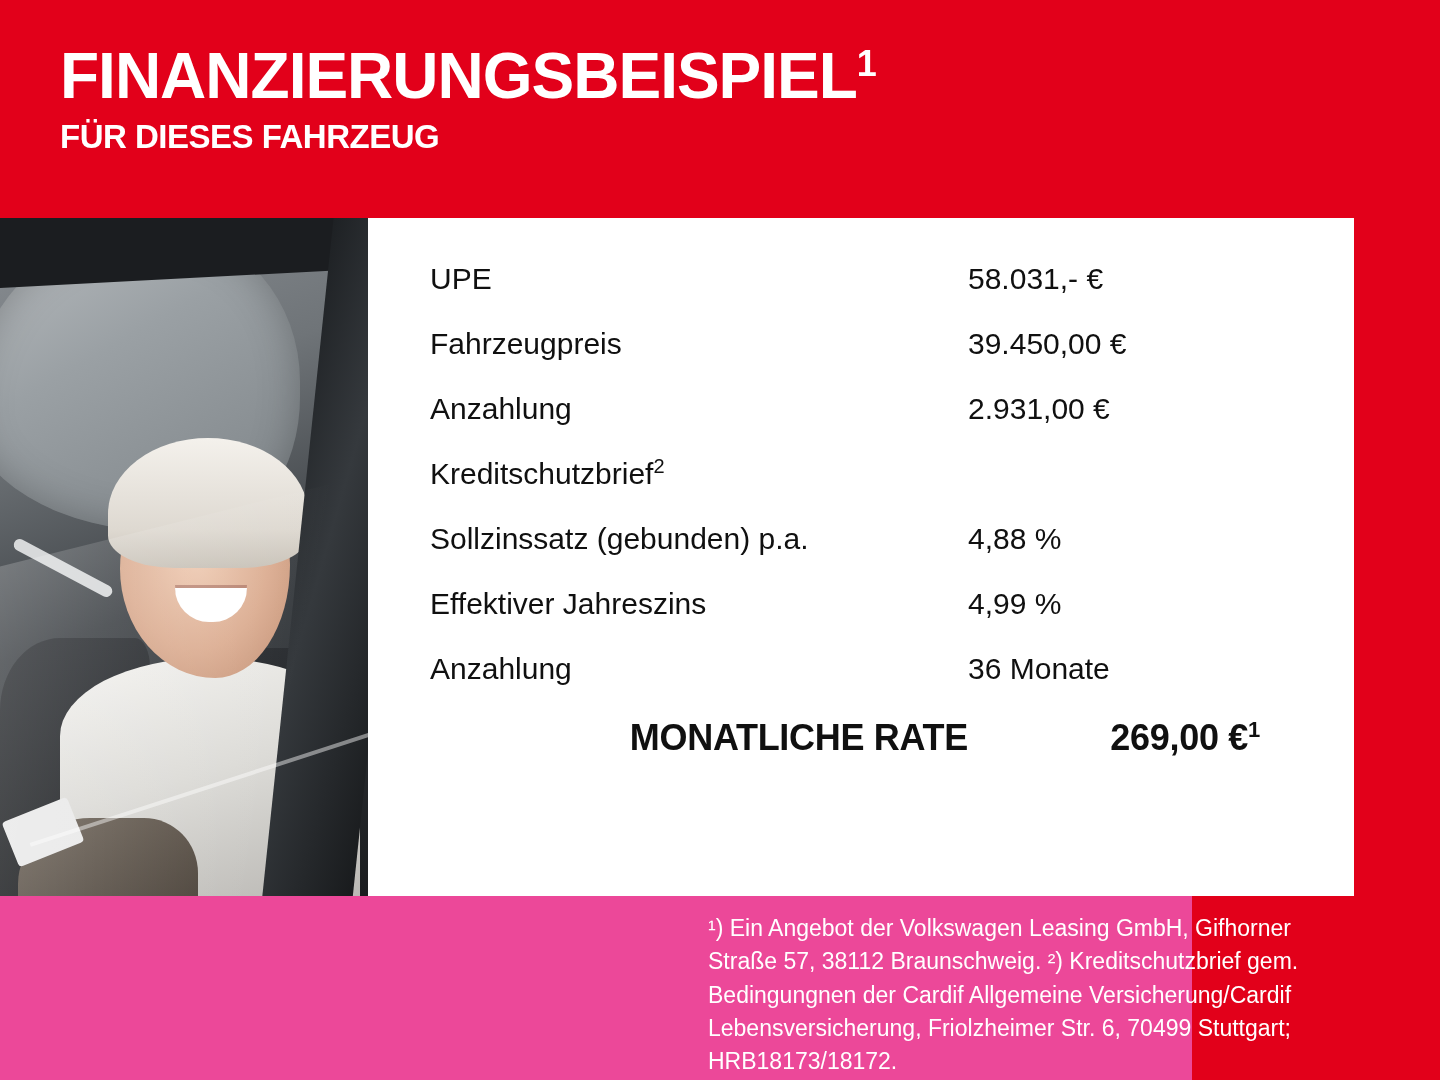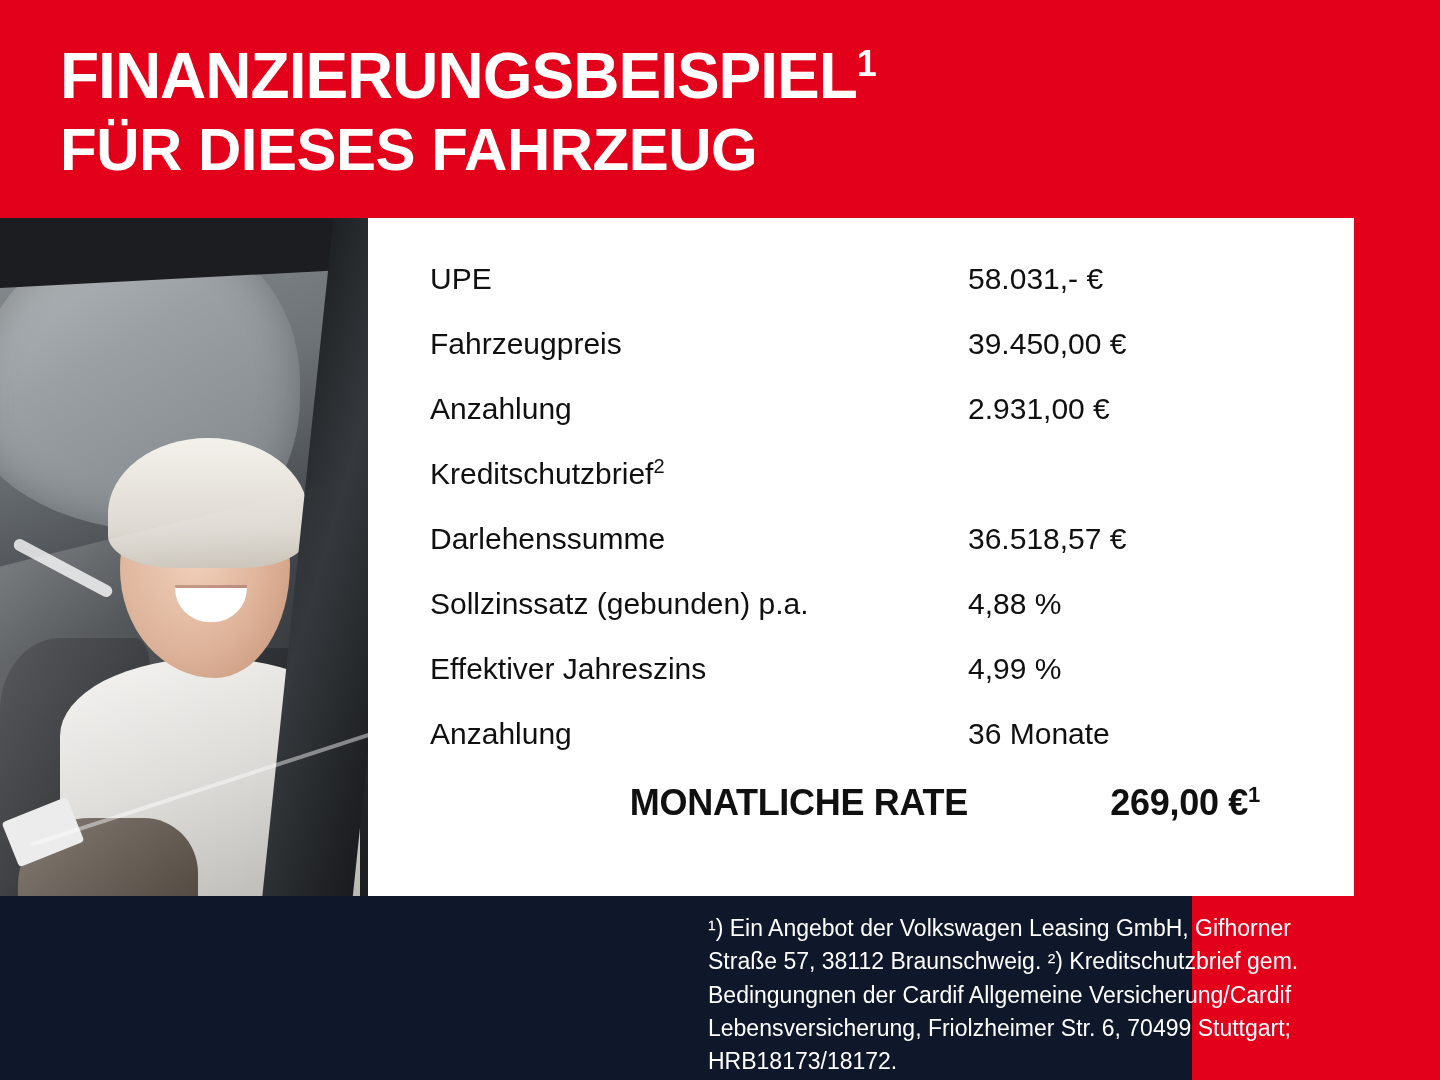--- a/index.html
+++ b/index.html
@@ -10,21 +10,21 @@
     width: 1440px;
     height: 1080px;
     background: #e2001a;
     font-family: "Liberation Sans", sans-serif;
     overflow: hidden;
   }
   .page {
     position: relative;
     width: 1192px;
     height: 1080px;
-    background: #0f172a;
+    background: #ec4899;
     box-sizing: border-box;
   }
 
   
   .header {
     position: absolute;
     left: 0;
     top: 0;
     width: 1440px;
     height: 218px;
@@ -40,21 +40,21 @@
     line-height: 1.0;
     white-space: nowrap;
   }
   .header-line1 .sup {
     font-size: 36px;
     vertical-align: super;
     line-height: 0;
   }
   .header-line2 {
     color: #ffffff;
-    font-size: 60px;
+    font-size: 33px;
     font-weight: bold;
     letter-spacing: -0.5px;
     line-height: 1.0;
     margin-top: 12px;
     white-space: nowrap;
   }
 
   
   .photo {
     position: absolute;
@@ -240,24 +240,20 @@
         </tr>
         <tr>
           <td class="label"><span>Anzahlung</span></td>
           <td class="value">2.931,00 €</td>
         </tr>
         <tr>
           <td class="label"><span>Kreditschutzbrief</span><span class="sup-s">2</span></td>
           <td class="value"></td>
         </tr>
         <tr>
-          <td class="label"><span>Darlehenssumme</span></td>
-          <td class="value">36.518,57 €</td>
-        </tr>
-        <tr>
           <td class="label"><span>Sollzinssatz (gebunden) p.a.</span></td>
           <td class="value">4,88 %</td>
         </tr>
         <tr>
           <td class="label"><span>Effektiver Jahreszins</span></td>
           <td class="value">4,99 %</td>
         </tr>
         <tr>
           <td class="label"><span>Anzahlung</span></td>
           <td class="value">36 Monate</td>

